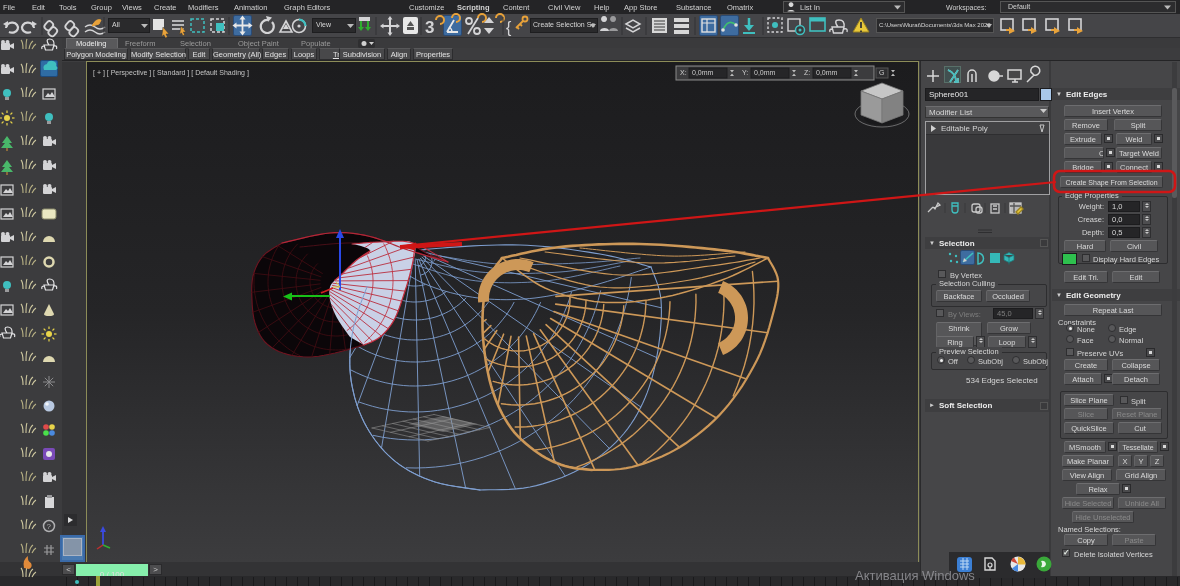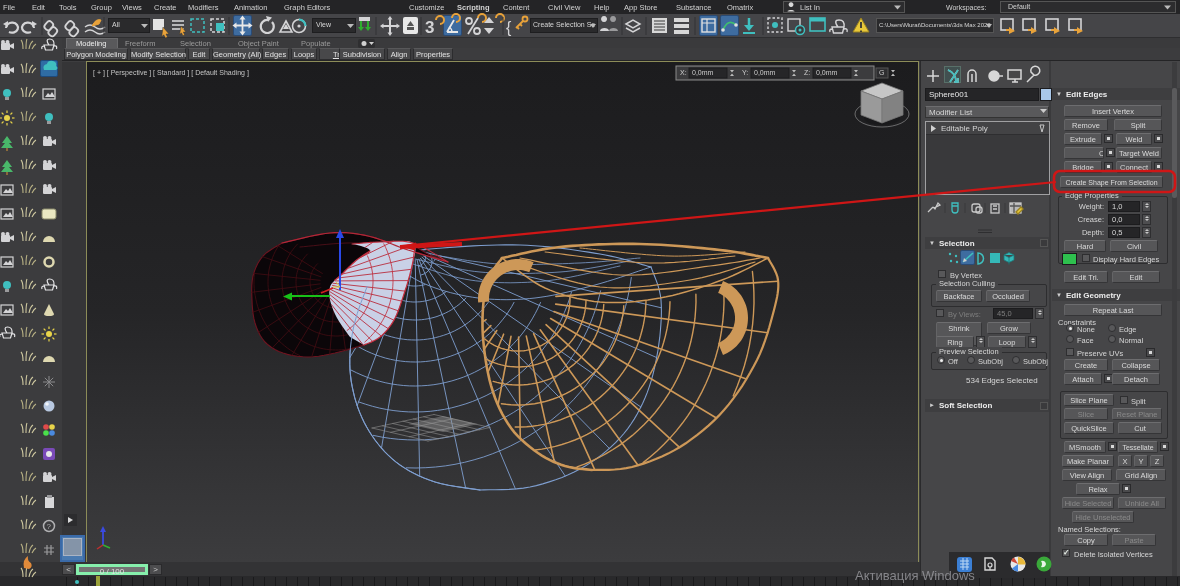--- a/index.html
+++ b/index.html
@@ -416,21 +416,21 @@
 <div class="b" style="left:1064px;top:534px;width:44px;height:12px;line-height:11px;">Copy</div>
 <div class="b gr" style="left:1112px;top:534px;width:44px;height:12px;line-height:11px;">Paste</div>
 <div class="chk" style="left:1062px;top:549px">
       <b>✓</b>
     </div>
 <div class="lbl" style="left:1074px;top:550px;">Delete Isolated Vertices</div>
 <div class="abs" style="left:1172px;top:62px;width:5px;height:524px;background:#3c3c3e;"></div>
 <div class="abs" style="left:1172px;top:88px;width:5px;height:110px;background:#5a5a5c;border-radius:2px;"></div>
 <div class="abs" style="left:0px;top:562px;width:920px;height:14px;background:#333335;"></div>
 <div class="abs" style="left:62px;top:564px;width:13px;height:11px;background:#4c4c4e;border:1px solid #2a2a2c;color:#ccc;font-size:8px;text-align:center;line-height:9px;">&lt;</div>
-<div class="abs" style="left:76px;top:564px;width:72px;height:11px;background:#737373;border:3px solid #86efac;color:#e0e0e0;font-size:8px;text-align:center;line-height:9px;">0 / 100</div>
+<div class="abs" style="left:76px;top:564px;width:72px;height:11px;background:#737373;border:6px solid #86efac;color:#e0e0e0;font-size:8px;text-align:center;line-height:9px;">0 / 100</div>
 <div class="abs" style="left:149px;top:564px;width:13px;height:11px;background:#4c4c4e;border:1px solid #2a2a2c;color:#ccc;font-size:8px;text-align:center;line-height:9px;">&gt;</div>
 <div class="abs" style="left:0px;top:576px;width:1180px;height:10px;background:#29292b;"></div>
 <div class="abs" style="left:66px;top:577px;width:1px;height:9px;background:#1a1a1c"></div>
     <div class="abs" style="left:77px;top:577px;width:1px;height:9px;background:#1a1a1c"></div>
     <div class="abs" style="left:88px;top:577px;width:1px;height:9px;background:#1a1a1c"></div>
     <div class="abs" style="left:99px;top:577px;width:1px;height:9px;background:#1a1a1c"></div>
     <div class="abs" style="left:110px;top:577px;width:1px;height:9px;background:#1a1a1c"></div>
     <div class="abs" style="left:121px;top:577px;width:1px;height:9px;background:#1a1a1c"></div>
     <div class="abs" style="left:132px;top:577px;width:1px;height:9px;background:#1a1a1c"></div>
     <div class="abs" style="left:143px;top:577px;width:1px;height:9px;background:#1a1a1c"></div>

